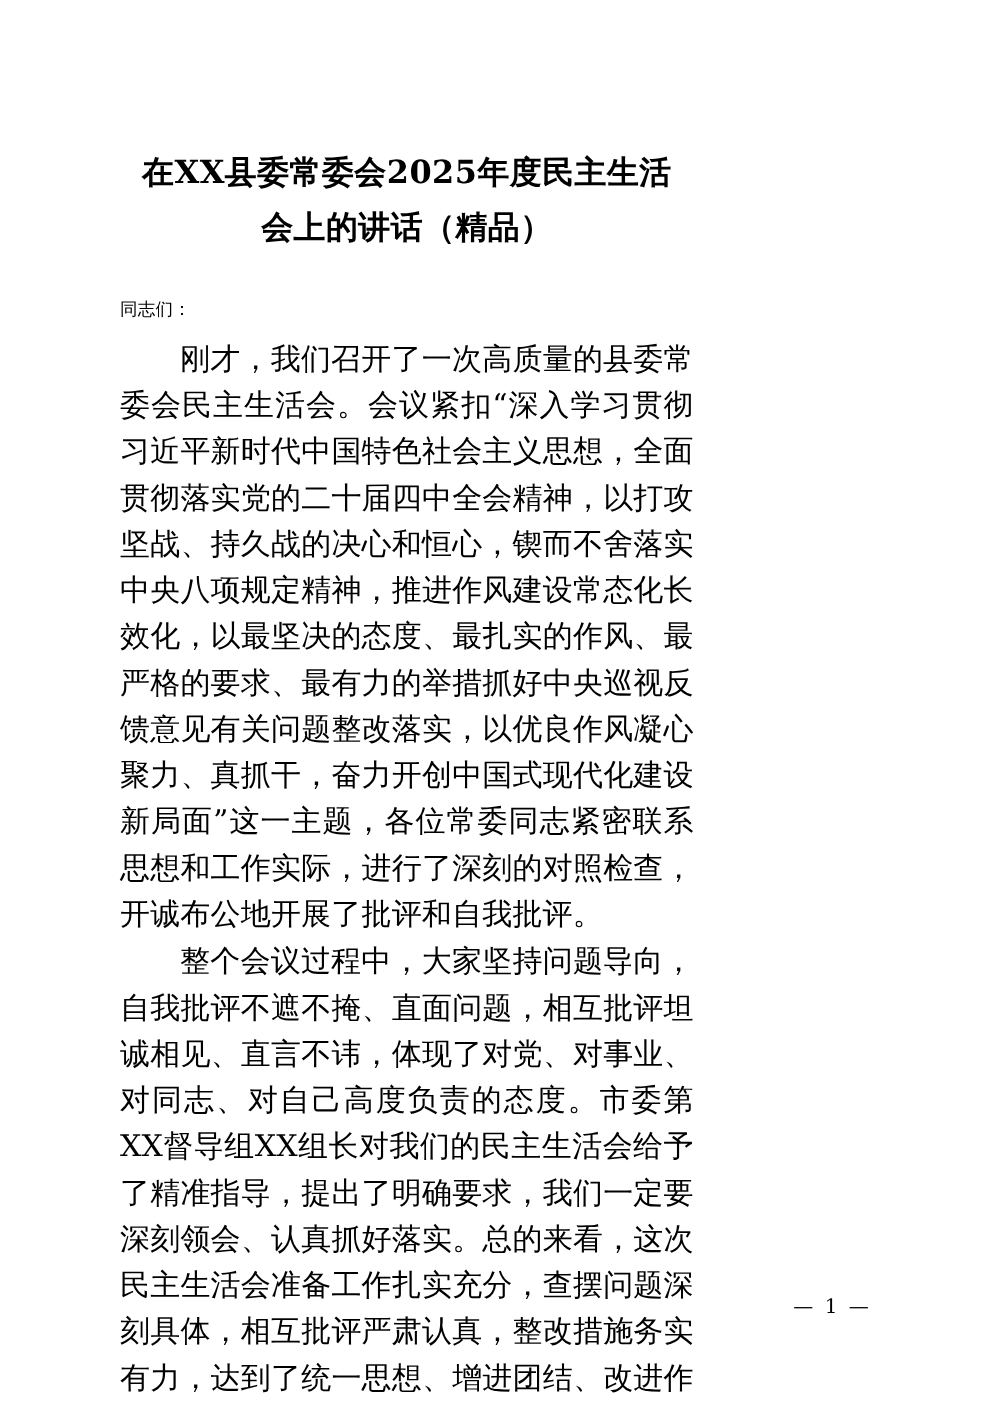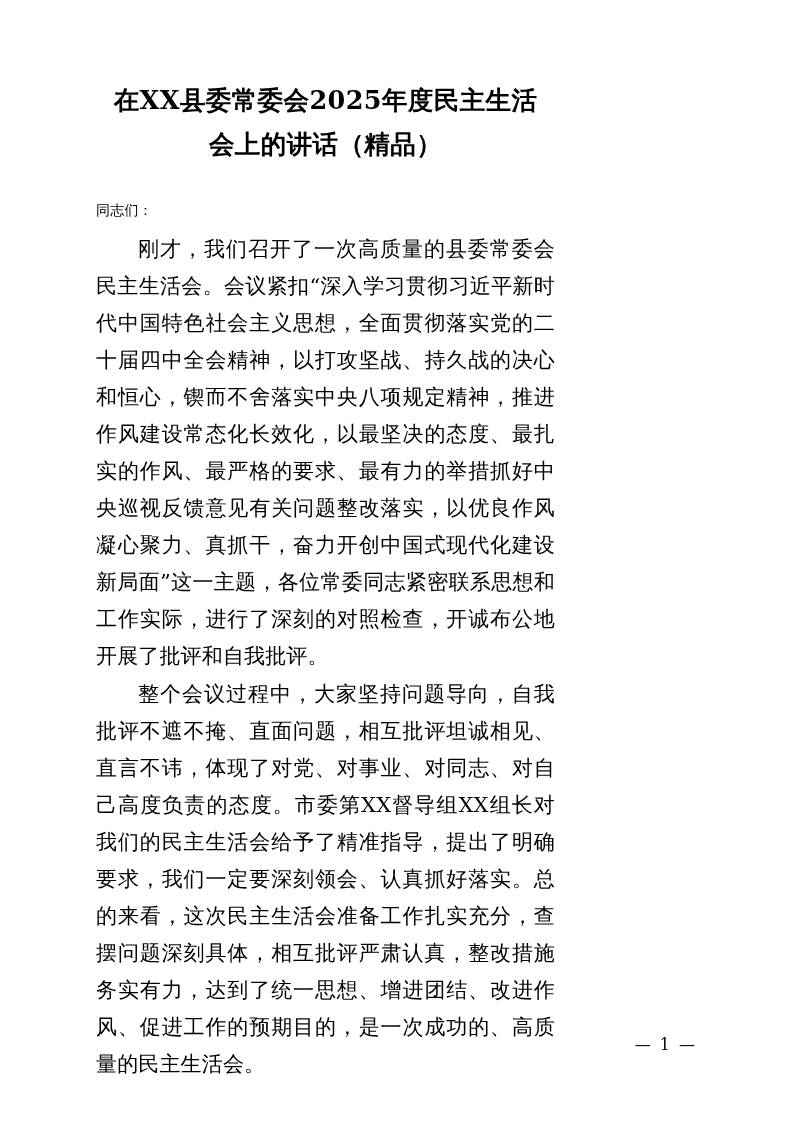--- a/index.html
+++ b/index.html
@@ -15,40 +15,40 @@
     color: #000000;
     overflow: hidden;
   }
   .page {
     position: absolute;
     top: 0;
     left: 0;
     width: 651px;
     height: 1122px;
     box-sizing: border-box;
-    padding: 78px 96px 60px 96px;
+    padding: 116px 96px 60px 96px;
   }
   .doc-title {
     font-family: "DejaVu Serif", "Liberation Serif", serif;
     font-weight: bold;
     font-size: 25.5px;
     line-height: 44px;
     text-align: center;
     letter-spacing: 0.4px;
     margin: 0 0 26px 0;
     padding: 0 6px;
   }
   .salutation {
     font-size: 14px;
     line-height: 37px;
     margin: 0 0 2px 0;
     letter-spacing: 0.2px;
   }
   .para {
-    font-size: 21px;
+    font-size: 24px;
     line-height: 37px;
     margin: 0;
     text-indent: 2em;
     text-align: justify;
     text-justify: inter-ideograph;
     letter-spacing: 0.15px;
   }
   .para + .para {
     margin-top: 1px;
   }

